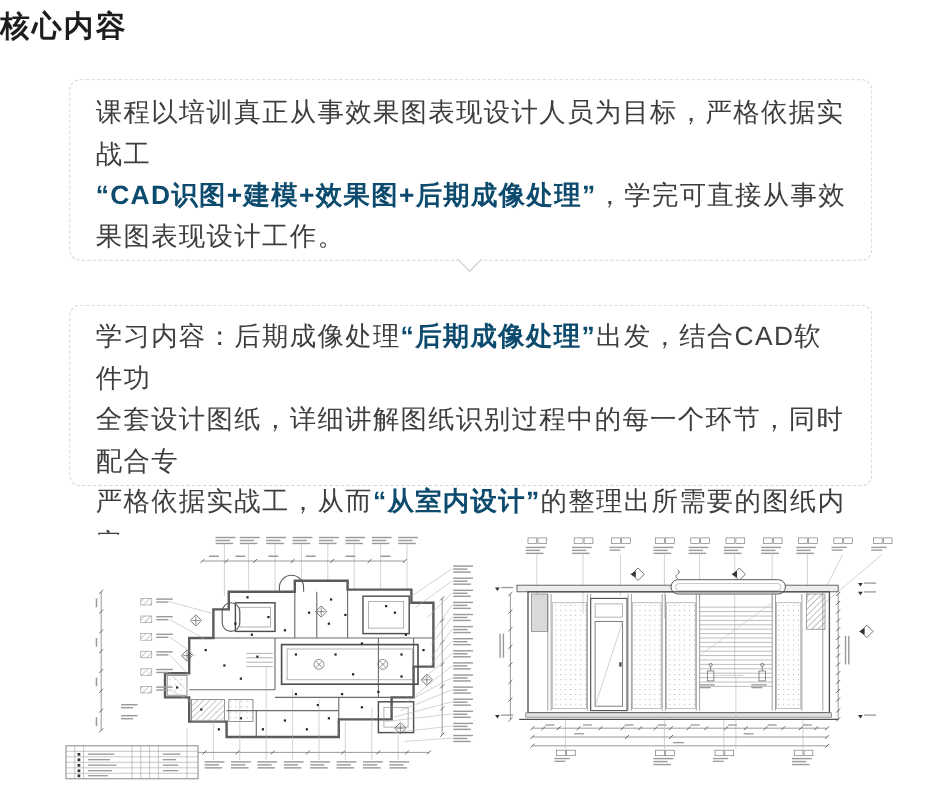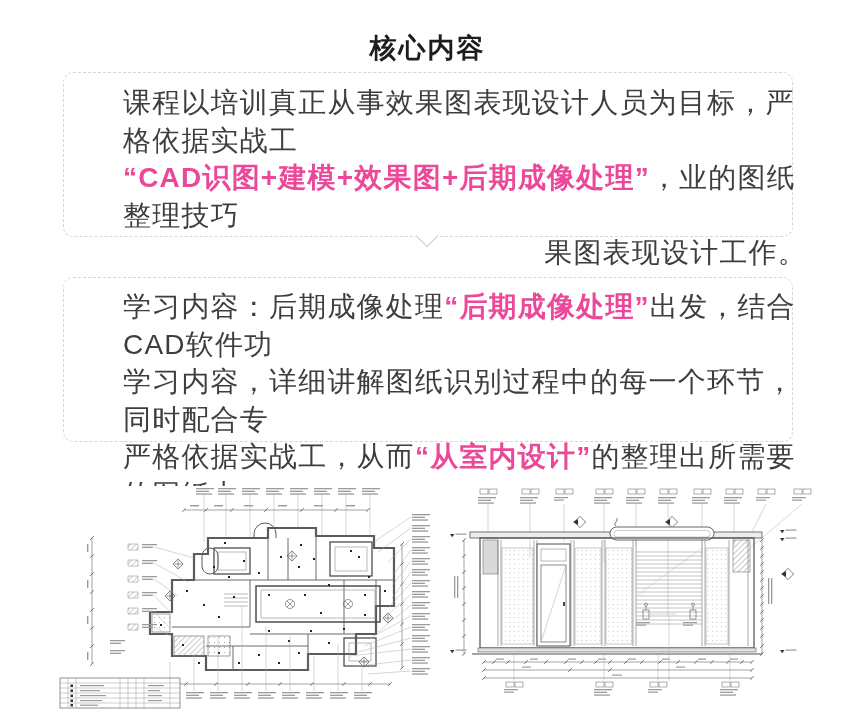--- a/index.html
+++ b/index.html
@@ -1,51 +1,51 @@
 <!DOCTYPE html>
 <html><head>
 <meta charset="utf-8">
 <style>
   html,body{margin:0;padding:0;}
   body{width:855px;height:714px;background:#ffffff;font-family:"Liberation Sans","DejaVu Sans",sans-serif;}
   #page{position:relative;width:855px;height:714px;background:#fff;overflow:hidden;}
   .abs{position:absolute;}
-  .page-title{top:6px;left:0;width:855px;text-align:center;font-size:27px;font-weight:bold;color:#1d1d1d;letter-spacing:2px;margin-top:24px;}
+  .page-title{top:6px;left:0;width:855px;font-size:27px;font-weight:bold;color:#1d1d1d;letter-spacing:2px;}
   .box-border{width:728px;border:1px dashed #d6d6d6;border-radius:10px;background:#fff;}
   #box1-border{left:63px;top:72px;height:163px;}
   #box2-border{left:63px;top:277px;height:163px;}
   .bubble-tail{left:419px;top:228px;width:15px;height:15px;background:#fff;
     border-right:1px solid #cbcbcb;border-bottom:1px solid #cbcbcb;transform:rotate(45deg);}
-  .box-text{left:87px;width:684px;font-size:28px;line-height:37.5px;color:#3e3e3e;letter-spacing:1.2px;margin-left:36px;}
+  .box-text{left:87px;width:684px;font-size:24px;line-height:37.5px;color:#3e3e3e;letter-spacing:1.2px;}
   #box1-text{top:84px;}
   #box2-text{top:288px;}
-  .t-center{text-align:right;}
-  .hl{color:#ec4899;font-weight:bold;}
+  .t-center{text-align:left;}
+  .hl{color:#0c4a6e;font-weight:bold;}
   .fig{background:#fff;}
   svg{display:block;}
 </style>
 </head>
 <body>
 
 <div id="page">
 
   <div class="abs page-title">核心内容</div>
 
   <div class="abs box-border" id="box1-border"></div>
   <div class="abs bubble-tail"></div>
   <div class="abs box-text" id="box1-text">
     <div>课程以培训真正从事效果图表现设计人员为目标，严格依据实战工</div>
-    <div><span class="hl">“CAD识图+建模+效果图+后期成像处理”</span><span>，业的图纸整理技巧</span></div>
+    <div><span class="hl">“CAD识图+建模+效果图+后期成像处理”</span><span>，学完可直接从事效</span></div>
     <div class="t-center">果图表现设计工作。</div>
   </div>
 
   <div class="abs box-border" id="box2-border"></div>
   <div class="abs box-text" id="box2-text">
     <div><span>学习内容：后期成像处理</span><span class="hl">“后期成像处理”</span><span>出发，结合CAD软件功</span></div>
-    <div>学习内容，详细讲解图纸识别过程中的每一个环节，同时配合专</div>
+    <div>全套设计图纸，详细讲解图纸识别过程中的每一个环节，同时配合专</div>
     <div><span>严格依据实战工，从而</span><span class="hl">“从室内设计”</span><span>的整理出所需要的图纸内</span></div>
     <div class="t-center">容</div>
   </div>
 
   <div class="abs fig" style="left:58px;top:486px;width:388px;height:224px;">
   <svg width="388" height="224" viewBox="0 0 388 224" xmlns="http://www.w3.org/2000/svg">
     <defs>
       <pattern id="lhatch" width="4" height="4" patternUnits="userSpaceOnUse" patternTransform="rotate(45)">
         <line x1="0" y1="0" x2="0" y2="4" stroke="#9a9a9a" stroke-width="1"></line>
       </pattern>

